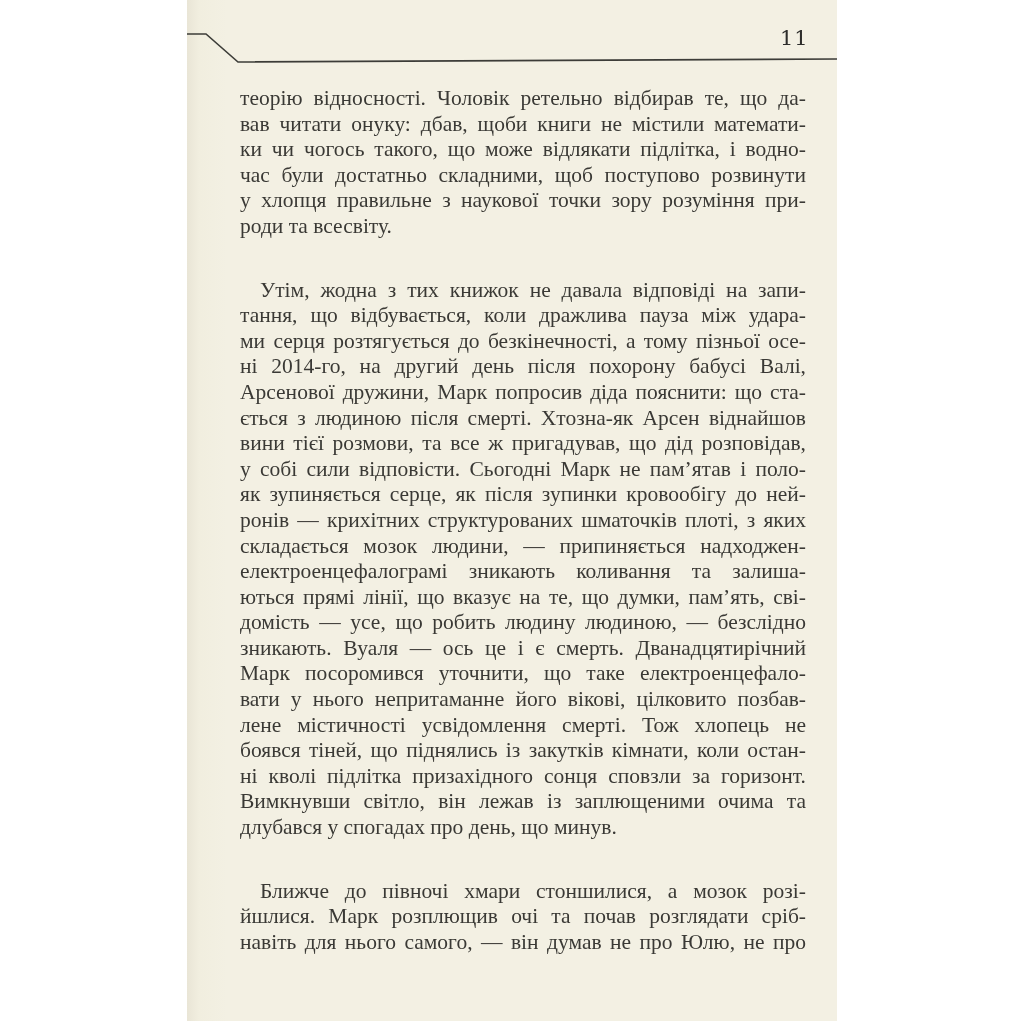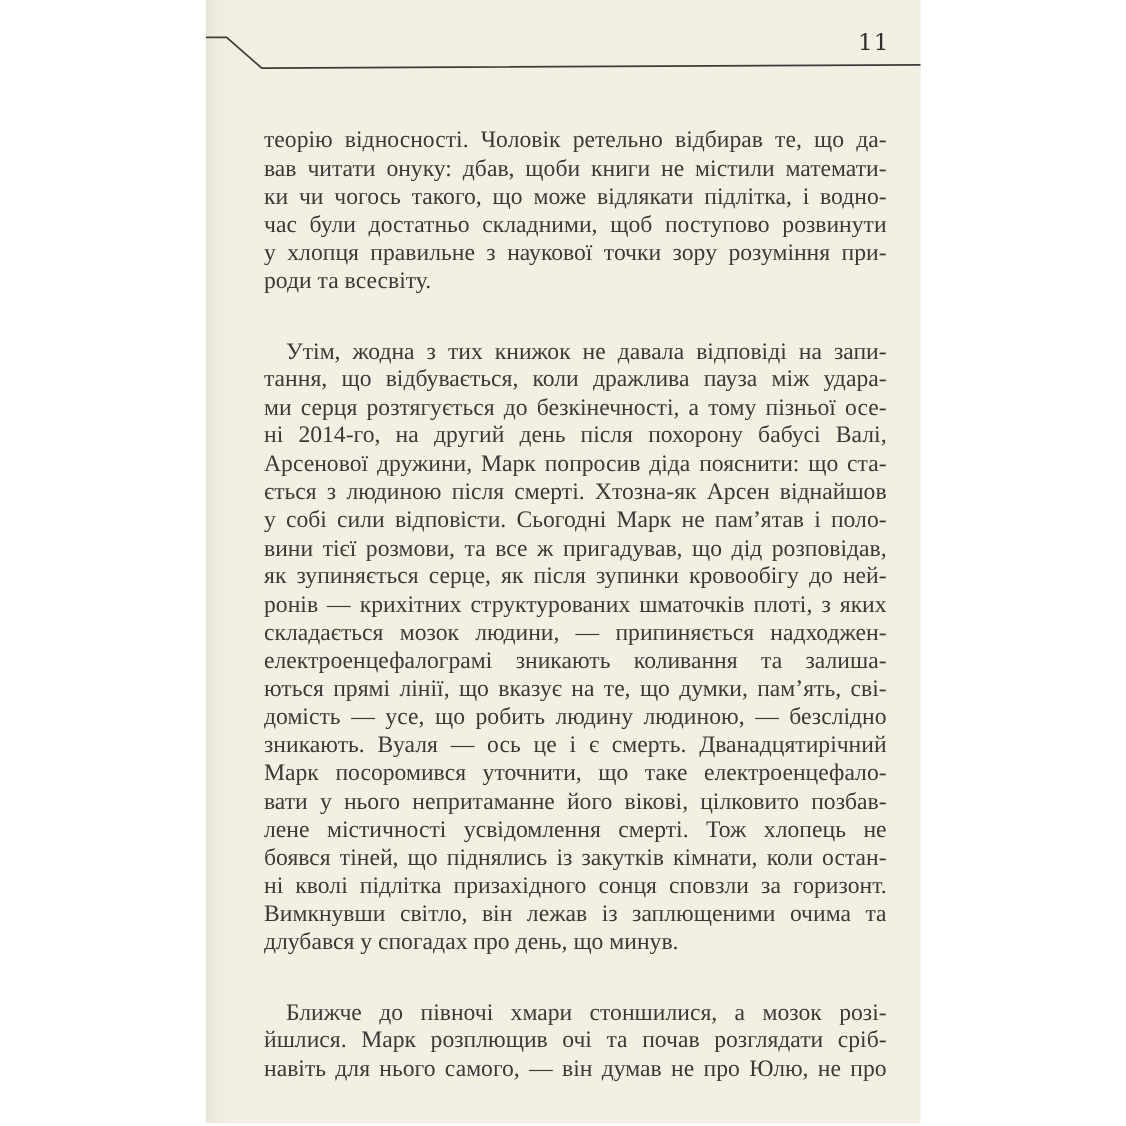--- a/index.html
+++ b/index.html
@@ -12,21 +12,21 @@
     background: linear-gradient(90deg, #e9e5d6 0px, #f1eedf 12px, #f3f0e3 40px, #f3f0e3 100%);
   }
   .header-line {
     position: absolute; left: 0; top: 0; width: 650px; height: 80px;
   }
   .page-number {
     position: absolute; left: 553px; top: 26px; font-size: 21px;
     font-family: "DejaVu Serif", serif; color: #2d2d2b; letter-spacing: 1px; margin-left: 40px;
   }
   .body-text {
-    position: absolute; left: 53px; top: 115px; width: 566px;
+    position: absolute; left: 53px; top: 86px; width: 566px;
     font-family: "Liberation Serif", serif; font-size: 21.5px; color: #3a3935;
   }
   .line {
     height: 25.6px; line-height: 25.6px; white-space: nowrap;
     text-align: justify; text-align-last: justify; overflow: visible;
     display: block;
   }
   .line.last { text-align-last: left; }
   .line.indent { text-indent: 20px; margin-top: 38px; }
 </style>
@@ -48,22 +48,22 @@
       <span class="line">у хлопця правильне з наукової точки зору розуміння при-</span>
       <span class="line last">роди та всесвіту.</span>
     </div>
     <div>
       <span class="line indent">Утім, жодна з тих книжок не давала відповіді на запи-</span>
       <span class="line">тання, що відбувається, коли дражлива пауза між удара-</span>
       <span class="line">ми серця розтягується до безкінечності, а тому пізньої осе-</span>
       <span class="line">ні 2014-го, на другий день після похорону бабусі Валі,</span>
       <span class="line">Арсенової дружини, Марк попросив діда пояснити: що ста-</span>
       <span class="line">ється з людиною після смерті. Хтозна-як Арсен віднайшов</span>
+      <span class="line">вини тієї розмови, та все ж пригадував, що дід розповідав,</span>
       <span class="line">у собі сили відповісти. Сьогодні Марк не пам’ятав і поло-</span>
-      <span class="line">вини тієї розмови, та все ж пригадував, що дід розповідав,</span>
       <span class="line">як зупиняється серце, як після зупинки кровообігу до ней-</span>
       <span class="line">ронів — крихітних структурованих шматочків плоті, з яких</span>
       <span class="line">складається мозок людини, — припиняється надходжен-</span>
       <span class="line">електроенцефалограмі зникають коливання та залиша-</span>
       <span class="line">ються прямі лінії, що вказує на те, що думки, пам’ять, сві-</span>
       <span class="line">домість — усе, що робить людину людиною, — безслідно</span>
       <span class="line">зникають. Вуаля — ось це і є смерть. Дванадцятирічний</span>
       <span class="line">Марк посоромився уточнити, що таке електроенцефало-</span>
       <span class="line">вати у нього непритаманне його вікові, цілковито позбав-</span>
       <span class="line">лене містичності усвідомлення смерті. Тож хлопець не</span>

